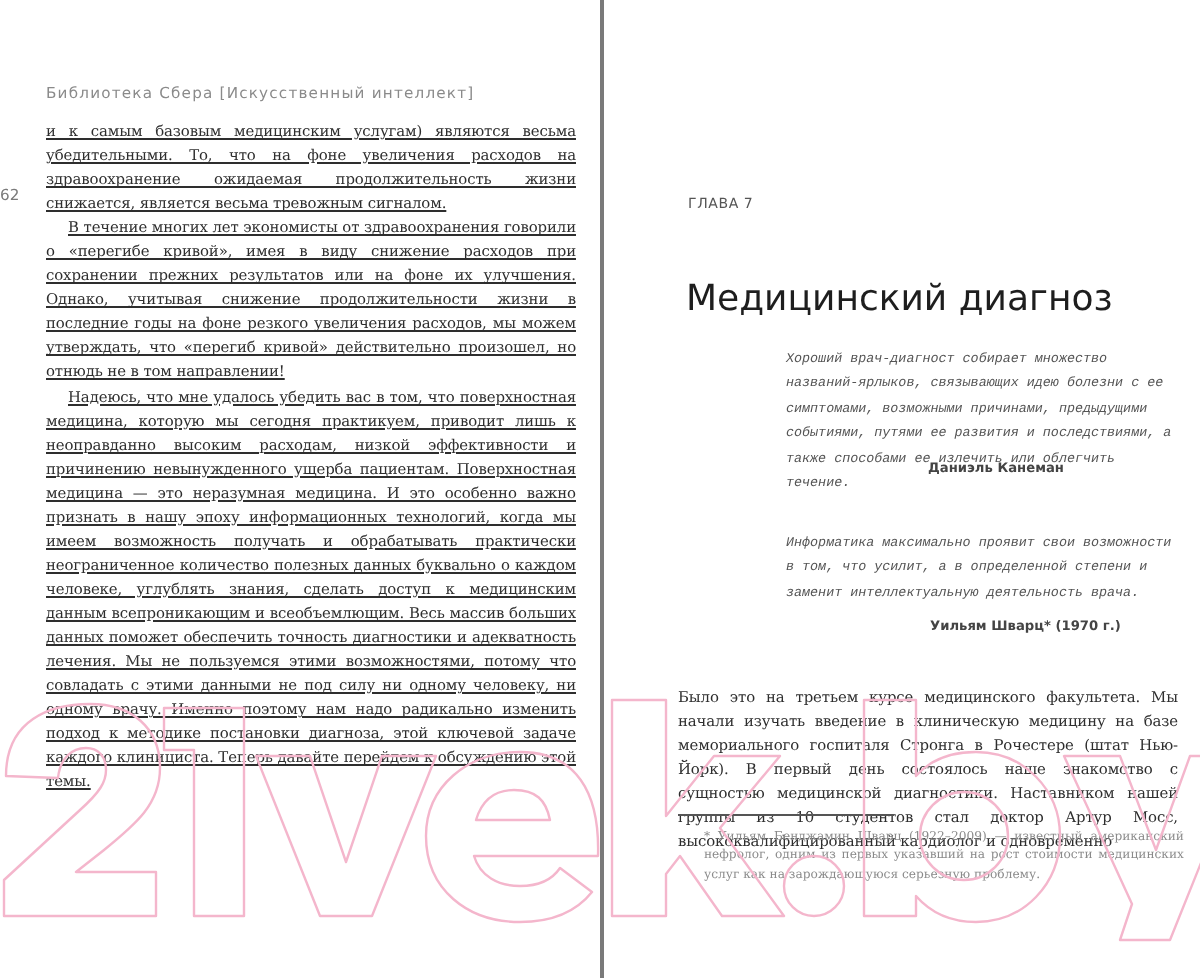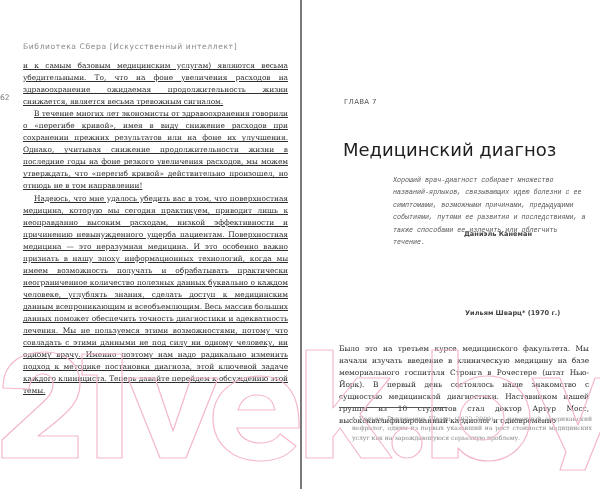--- a/index.html
+++ b/index.html
@@ -79,20 +79,21 @@
 
 <div class="spine"></div>
 
 <div class="page page-right">
   <div class="chapter-label">ГЛАВА 7</div>
   <h1 class="chapter-title">Медицинский диагноз</h1>
 
   <div class="epigraph epigraph-1">Хороший врач-диагност собирает множество названий-ярлыков, связывающих идею болезни с ее симптомами, возможными причинами, предыдущими событиями, путями ее развития и последствиями, а также способами ее излечить или облегчить течение.</div>
   <div class="epigraph-author author-1">Даниэль Канеман</div>
 
+  <div class="epigraph epigraph-2">Информатика максимально проявит свои возможности в том, что усилит, а в определенной степени и заменит интеллектуальную деятельность врача.</div>
   <div class="epigraph-author author-2">Уильям Шварц* (1970 г.)</div>
 
   <div class="body-text right-body">
     <p>Было это на третьем курсе медицинского факультета. Мы начали изучать введение в клиническую медицину на базе мемориального госпиталя Стронга в Рочестере (штат Нью-Йорк). В первый день состоялось наше знакомство с сущностью медицинской диагностики. Наставником нашей группы из 10 студентов стал доктор Артур Мосс, высококвалифицированный кардиолог и одновременно</p>
   </div>
 
   <div class="footnote-rule"></div>
   <div class="footnote">* Уильям Бенджамин Шварц (1922–2009) — известный американский нефролог, одним из первых указавший на рост стоимости медицинских услуг как на зарождающуюся серьезную проблему.</div>
 </div>
 

